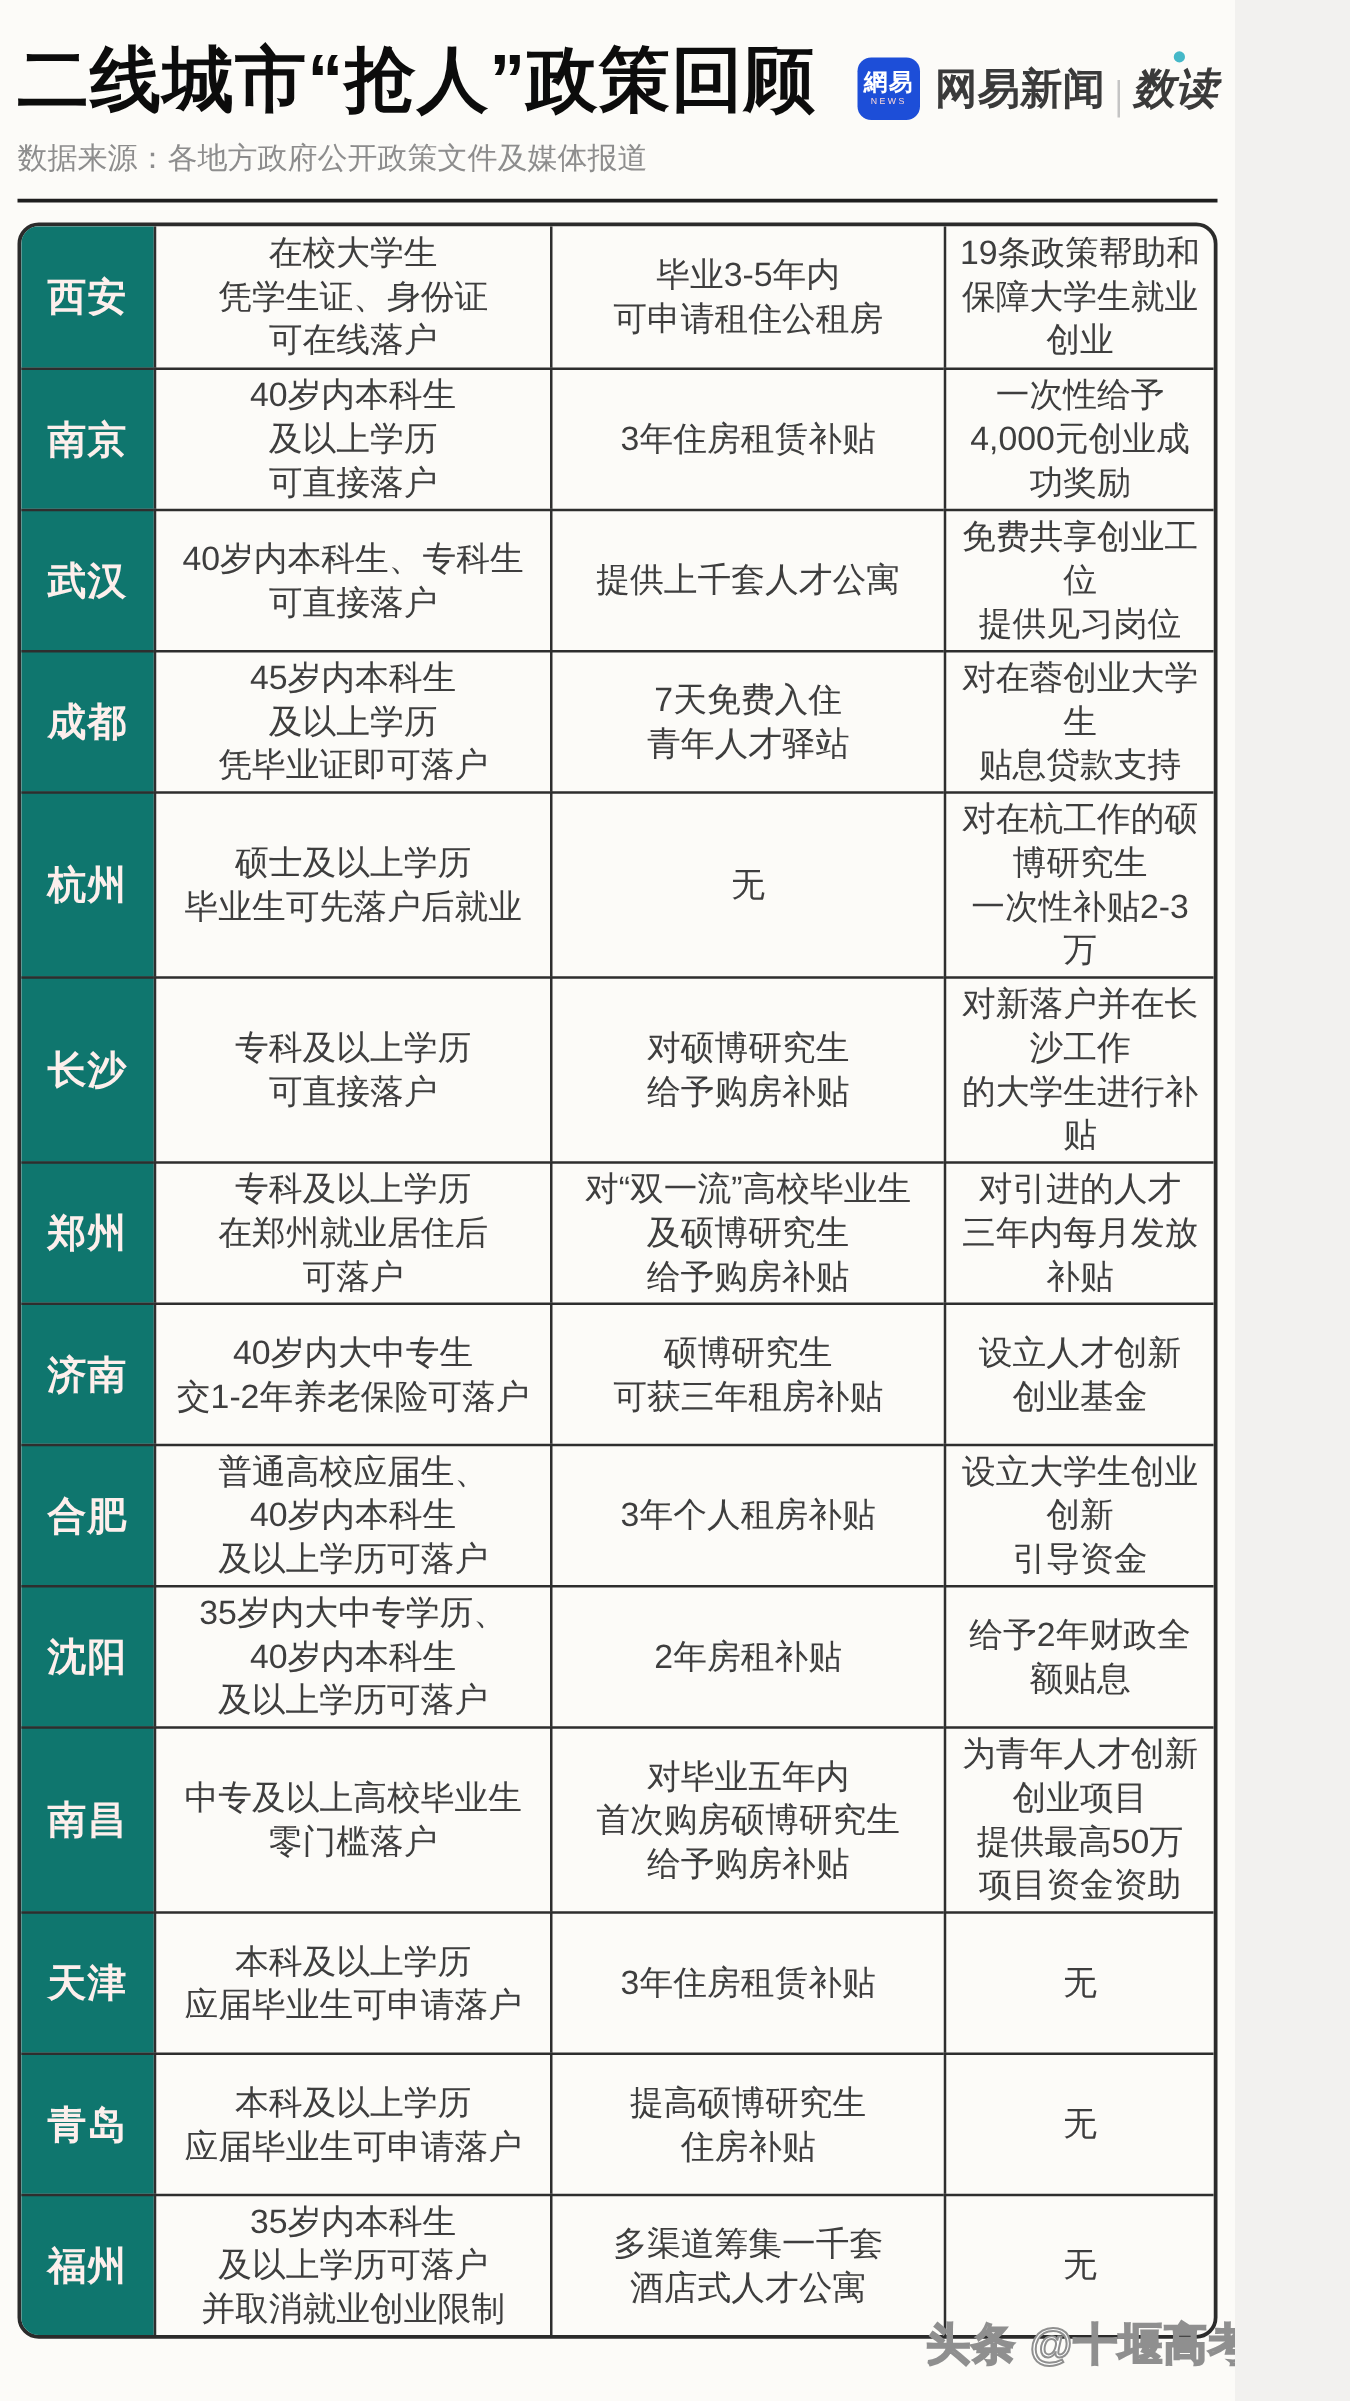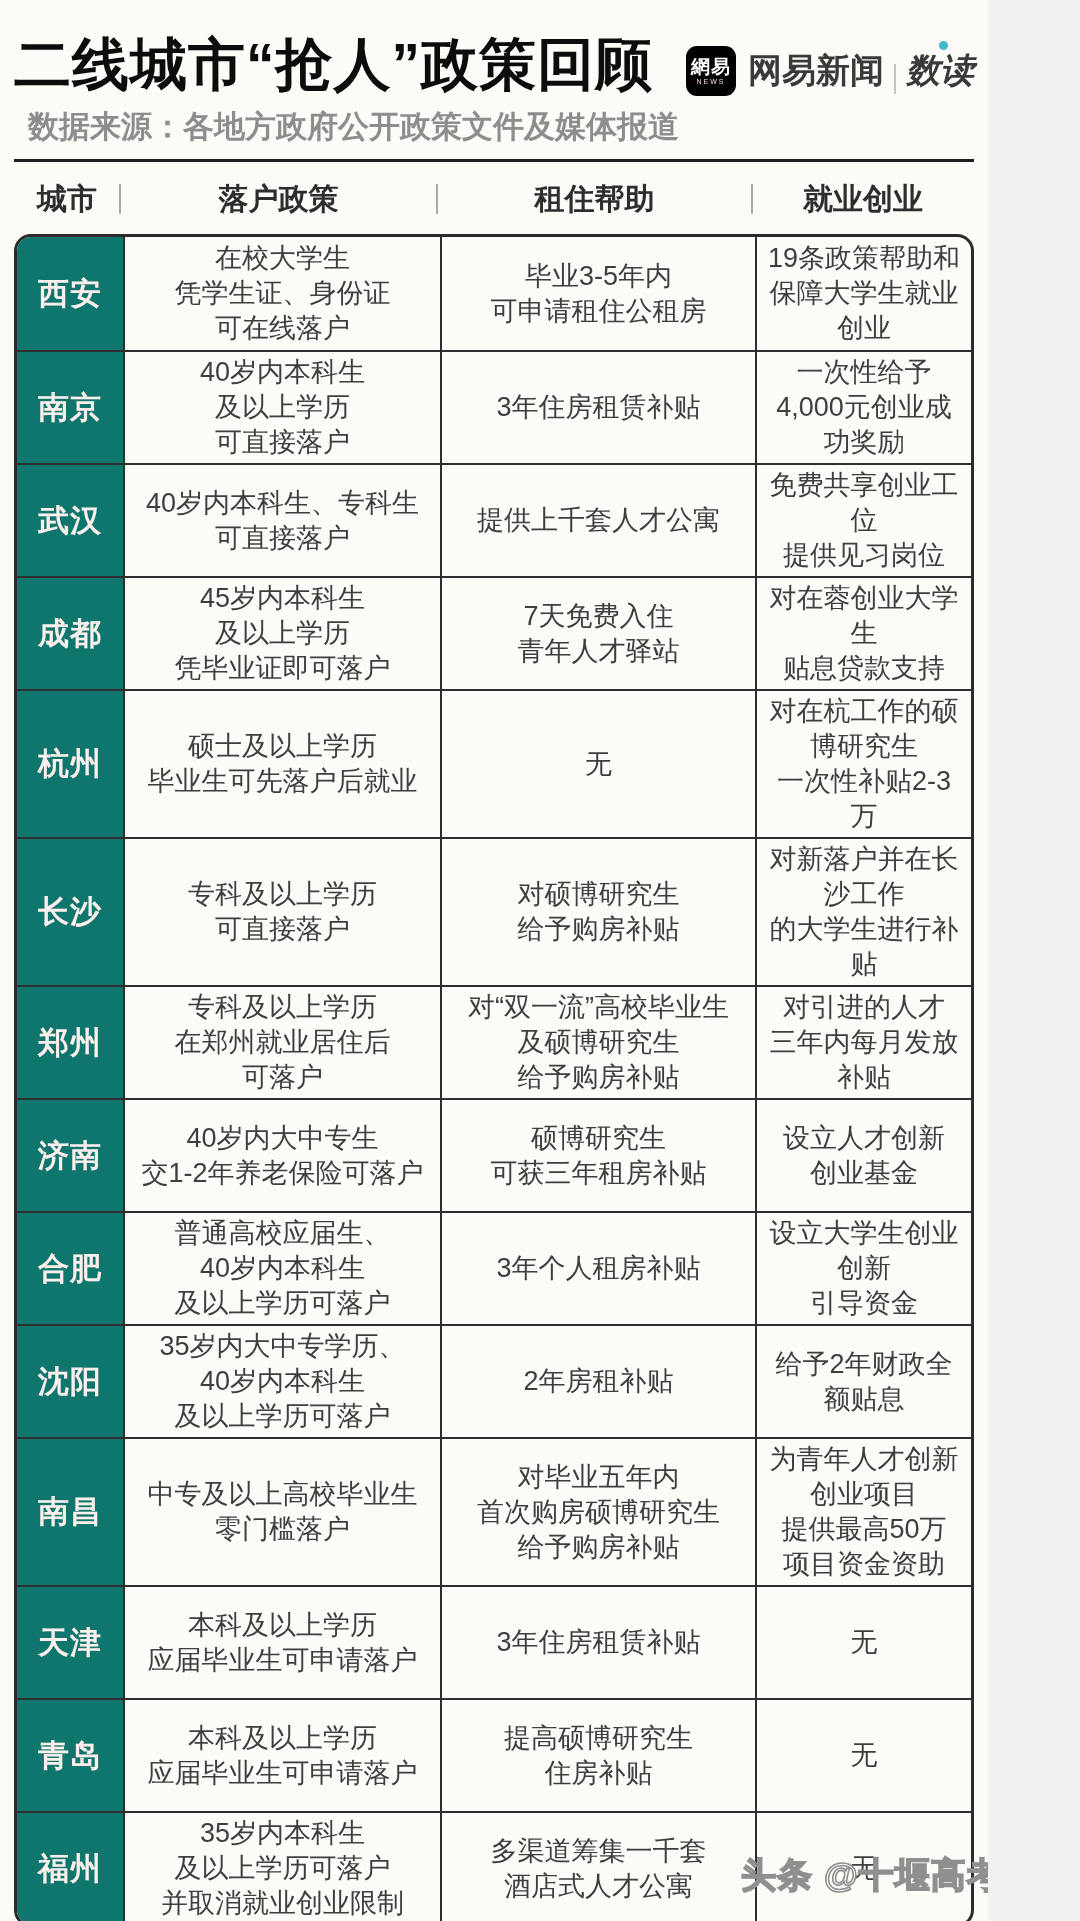--- a/index.html
+++ b/index.html
@@ -2,28 +2,28 @@
 <html lang="zh"><head>
 <meta charset="utf-8">
 <style>
   html,body{margin:0;padding:0;background:#f2f1ef;}
   body{width:1080px;font-family:"Liberation Sans","DejaVu Sans",sans-serif;}
   .page{position:relative;width:988px;height:1921px;background:#fcfbf8;overflow:hidden;box-sizing:border-box;padding:0 14px;}
   
   .title-row{display:flex;justify-content:space-between;align-items:center;margin-top:26px;}
   h1.title{margin:0;font-size:57px;line-height:76px;font-weight:900;color:#0c0c0c;letter-spacing:1px;}
   .brand{display:flex;align-items:center;gap:12px;margin-top:14px;}
-  .brand-icon{width:50px;height:50px;background:#000000;border-radius:11px;display:flex;flex-direction:column;align-items:center;justify-content:center;color:#ffffff;flex:0 0 auto;}
+  .brand-icon{width:50px;height:50px;background:#1d4ed8;border-radius:11px;display:flex;flex-direction:column;align-items:center;justify-content:center;color:#ffffff;flex:0 0 auto;}
   .brand-icon .zh{font-size:19px;font-weight:700;line-height:20px;letter-spacing:1px;}
   .brand-icon .en{font-size:7px;letter-spacing:2px;line-height:9px;color:#ffd9d7;}
   .brand-text{display:flex;align-items:flex-end;font-size:34px;font-weight:700;color:#3a3a3a;}
   .brand-text .vbar{display:inline-block;width:2px;height:30px;background:#c4c4c4;margin:0 10px;}
   .shudu-wrap{position:relative;display:inline-block;font-style:italic;}
   .teal-dot{position:absolute;top:-7px;right:26px;width:9px;height:9px;border-radius:50%;background:#45b8c8;}
-  .source{margin:6px 0 0 14px;font-size:31px;line-height:38px;color:#8d8d8d;font-weight:bold;}
+  .source{margin:6px 0 0 0;font-size:24px;line-height:38px;color:#8d8d8d;}
   .rule{height:3px;background:#1e1e1e;margin-top:13px;}
   
   .col-headers{display:grid;grid-template-columns:106px 317px 315px 1fr;margin-top:18px;}
   .col-h{position:relative;display:flex;align-items:center;justify-content:center;height:38px;font-size:30px;font-weight:700;color:#2d2d2d;}
   .col-h.sep::after{content:"";position:absolute;right:-1px;top:4px;width:2px;height:30px;background:#aaaaaa;}
   
   .g-table{margin-top:16px;border:3px solid #2b2b2b;border-radius:17px;overflow:hidden;background:#fcfbf8;display:grid;grid-template-columns:106px 317px 315px 1fr;}
   .trow{display:contents;}
   .cell{display:flex;align-items:center;justify-content:center;text-align:center;min-height:113px;padding:3px 8px;box-sizing:border-box;border-top:2px solid #2e2e2e;white-space:pre-line;}
   .trow:first-child .cell{border-top:none;}
@@ -48,26 +48,20 @@
         <span>网易新闻</span>
         <span class="vbar"></span>
         <span class="shudu-wrap"><span class="teal-dot"></span><span>数读</span></span>
       </div>
     </div>
   </div>
 
   <p class="source">数据来源：各地方政府公开政策文件及媒体报道</p>
   <div class="rule"></div>
 
-  <div class="col-headers">
-    <div class="col-h sep">城市</div>
-    <div class="col-h sep">落户政策</div>
-    <div class="col-h sep">租住帮助</div>
-    <div class="col-h">就业创业</div>
-  </div>
 
   <div class="g-table">
 
     <div class="trow">
       <div class="cell city">西安</div>
       <div class="cell data">在校大学生
 凭学生证、身份证
 可在线落户</div>
       <div class="cell data">毕业3-5年内
 可申请租住公租房</div>

